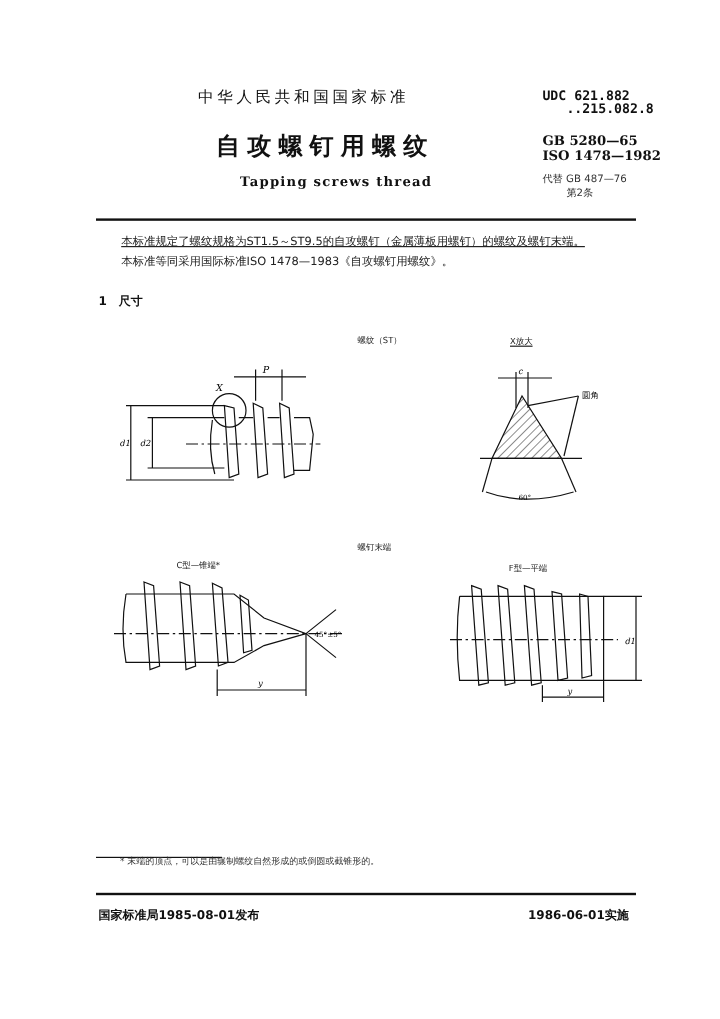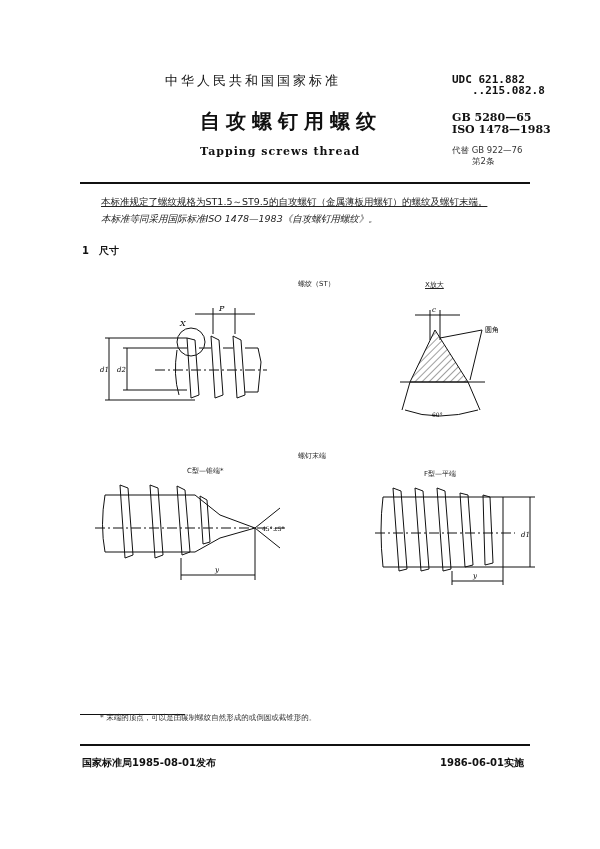--- a/index.html
+++ b/index.html
@@ -1,20 +1,20 @@
 <!DOCTYPE html>
 <html><head>
 <meta charset="utf-8">
 <style>
   html, body { margin: 0; padding: 0; background: #ffffff; }
   body { width: 600px; height: 849px; position: relative; overflow: hidden;
          font-family: "DejaVu Sans", sans-serif; color: #111; }
   .abs { position: absolute; }
   .cn-header { left: 165px; top: 72px; font-size: 13px; font-weight: normal; letter-spacing: 3px; }
-  .cn-title  { left: 200px; top: 108px; font-size: 20px; font-weight: bold; letter-spacing: 6px; }
+  .cn-title  { left: 180px; top: 108px; font-size: 20px; font-weight: bold; letter-spacing: 6px; }
   .en-title  { left: 200px; top: 145px; font-size: 11px; font-weight: bold; font-family: "DejaVu Serif", serif; letter-spacing: 1px; text-align: right; }
   .udc { left: 452px; top: 74px; font-size: 11px; font-weight: bold; font-family: "DejaVu Sans Mono", monospace; line-height: 11px; }
   .udc .l2 { padding-left: 20px; display:block; }
   .gb  { left: 452px; top: 112px; font-size: 11px; font-weight: bold; font-family: "DejaVu Serif", serif; line-height: 12px; }
   .repl { left: 452px; top: 145px; font-size: 8.5px; line-height: 11px; color:#333; }
   .repl .l2 { padding-left: 20px; display:block; }
   .rule { background: #111; height: 2px; }
   .para { font-size: 9.5px; color: #222; line-height: 15px; }
   .sect { left: 82px; top: 244px; font-size: 10px; font-weight: bold; }
   .sect span { margin-right: 10px; }
@@ -30,31 +30,31 @@
 <div class="abs cn-header">中华人民共和国国家标准</div>
 <div class="abs cn-title">自攻螺钉用螺纹</div>
 <div class="abs en-title">Tapping screws thread</div>
 
 <div class="abs udc">
   <span>UDC 621.882</span>
   <span class="l2">..215.082.8</span>
 </div>
 <div class="abs gb">
   <div>GB 5280—65</div>
-  <div>ISO 1478—1983</div>
+  <div>ISO 1478—1982</div>
 </div>
 <div class="abs repl">
-  <span>代替 GB 922—76</span>
+  <span>代替 GB 487—76</span>
   <span class="l2">第2条</span>
 </div>
 
 <div class="abs rule" style="left:80px; top:182px; width:450px;"></div>
 
 <div class="abs para" style="left:101px; top:194px;text-decoration:underline;">本标准规定了螺纹规格为ST1.5～ST9.5的自攻螺钉（金属薄板用螺钉）的螺纹及螺钉末端。</div>
-<div class="abs para" style="left:101px; top:211px;font-style:italic;">本标准等同采用国际标准ISO 1478—1983《自攻螺钉用螺纹》。</div>
+<div class="abs para" style="left:101px; top:211px;">本标准等同采用国际标准ISO 1478—1983《自攻螺钉用螺纹》。</div>
 <div class="abs sect">
   <span>1</span><span>尺寸</span>
 </div>
 
 <div class="abs lbl" style="left:298px; top:279px;">螺纹（ST）</div>
 <svg class="abs" style="left:95px; top:300px;" width="180" height="110">
   <g stroke="#111" fill="none" stroke-width="1">
 
     <line x1="100" y1="14" x2="160" y2="14"></line>
     <line x1="118" y1="8" x2="118" y2="34"></line>
@@ -98,21 +98,21 @@
     <path d="M15 110 Q48 122 88 110"></path>
     <line x1="20" y1="82" x2="12" y2="110"></line>
     <line x1="78" y1="82" x2="90" y2="110"></line>
   </g>
   <text x="42" y="12" font-size="7" font-style="italic">c</text>
   <text x="95" y="32" font-size="7">圆角</text>
   <text x="42" y="117" font-size="6">60°</text>
 </svg>
 
 <div class="abs lbl" style="left:298px; top:451px;">螺钉末端</div>
-<div class="abs lbl" style="left:147px; top:466px;margin-left:40px;">C型—锥端*</div>
+<div class="abs lbl" style="left:147px; top:466px;">C型—锥端*</div>
 <div class="abs lbl" style="left:424px; top:469px;">F型—平端</div>
 
 <svg class="abs" style="left:95px; top:480px;" width="200" height="110">
   <g stroke="#111" stroke-width="1" fill="none">
     <path d="M10 15 L100 15 L125 35 L160 48 L125 58 L100 72 L10 72 Q5 45 10 15"></path>
     <path d="M25 5 L33 8 L38 75 L30 78 Z"></path>
     <path d="M55 5 L63 8 L68 75 L60 78 Z"></path>
     <path d="M82 6 L90 10 L95 72 L87 75 Z"></path>
     <path d="M105 16 L112 20 L115 62 L108 64 Z"></path>
     <line x1="0" y1="48" x2="190" y2="48" stroke-dasharray="10,3,2,3"></line>

